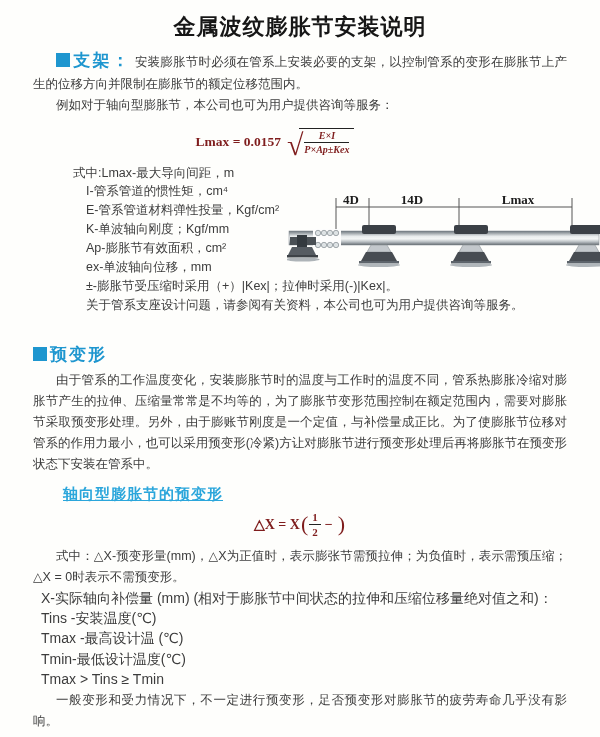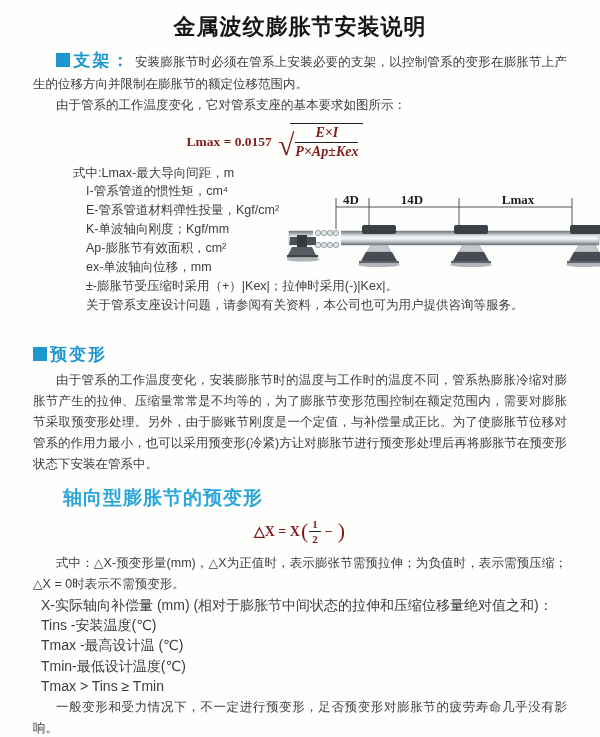--- a/index.html
+++ b/index.html
@@ -39,21 +39,21 @@
 
   
   .formula {
     display: flex; align-items: center; justify-content: center;
     font-family: Liberation Serif, serif;
     color: #7f1d1d;
   }
   .f1 { margin: 7px 50px 4px 0; height: 36px; font-weight: bold; font-size: 13.5px; }
   .f1 .rad { font-size: 30px; font-weight: normal; line-height: 0; margin: 0 -4px 0 6px; position: relative; top: 3px; }
   .radicand { display: inline-block; border-top: 1.5px solid #222; padding: 1px 5px 0 5px; }
-  .frac { display: inline-block; text-align: center; vertical-align: middle; font-size: 14px; }
+  .frac { display: inline-block; text-align: center; vertical-align: middle; font-size: 10px; }
   .frac .num { display: block; border-bottom: 1px solid #222; padding: 0 3px 1px; }
   .frac .den { display: block; padding-top: 1px; }
   .ital { font-style: italic; }
 
   .f2 { margin: 6px 0 6px 0; height: 30px; font-size: 14px; font-weight: bold; }
   .f2 .frac, .f3 .frac { font-size: 11px; font-weight: bold; }
   .bigparen { font-size: 22px; font-weight: normal; margin: 0 1px; position: relative; top: -1px; }
   .minus { margin: 0 4px; }
 
   
@@ -69,39 +69,40 @@
     width: 322px; height: 102px;
   }
   .diagram text {
     font-family: "Liberation Serif", "DejaVu Serif", serif;
     font-weight: bold; font-size: 13px; fill: #1d1d1d;
   }
 
   
   .subhead {
     margin: 10px 0 0 30px;
-    font-size: 19px; font-weight: bold; color: #2ba6db;
+    font-size: 15px; font-weight: bold; color: #2ba6db;
     letter-spacing: 1px;
+    text-decoration: underline;
   }
 
   .defline {
     margin: 0 0 0 8px; font-size: 14px; line-height: 20.4px;
     color: #3c3c3c;
   }
 </style>
 </head>
 <body>
 
 <div class="page">
 
   <h1 class="title">金属波纹膨胀节安装说明</h1>
 
   <p class="para"><span class="sq"></span><span class="sech">支架：</span><span>安装膨胀节时必须在管系上安装必要的支架，以控制管系的变形在膨胀节上产生的位移方向并限制在膨胀节的额定位移范围内。</span></p>
 
-  <p class="para">由于管系的工作温度变化，它对管系支座的基本要求如图所示：</p>
+  <p class="para">例如对于轴向型膨胀节，本公司也可为用户提供咨询等服务：</p>
 
   <div class="formula f1">
     <span>Lmax = 0.0157</span>
     <span class="rad">√</span>
     <span class="radicand">
       <span class="frac ital">
         <span class="num">E×I</span>
         <span class="den">P×Ap±Kex</span>
       </span>
     </span>

